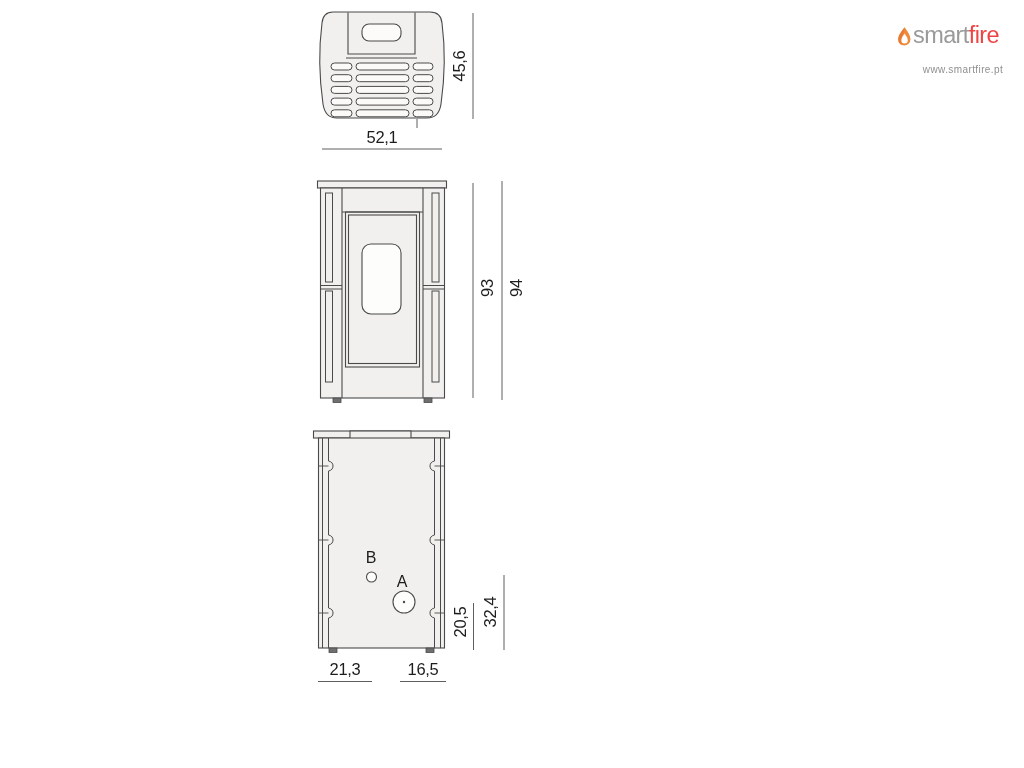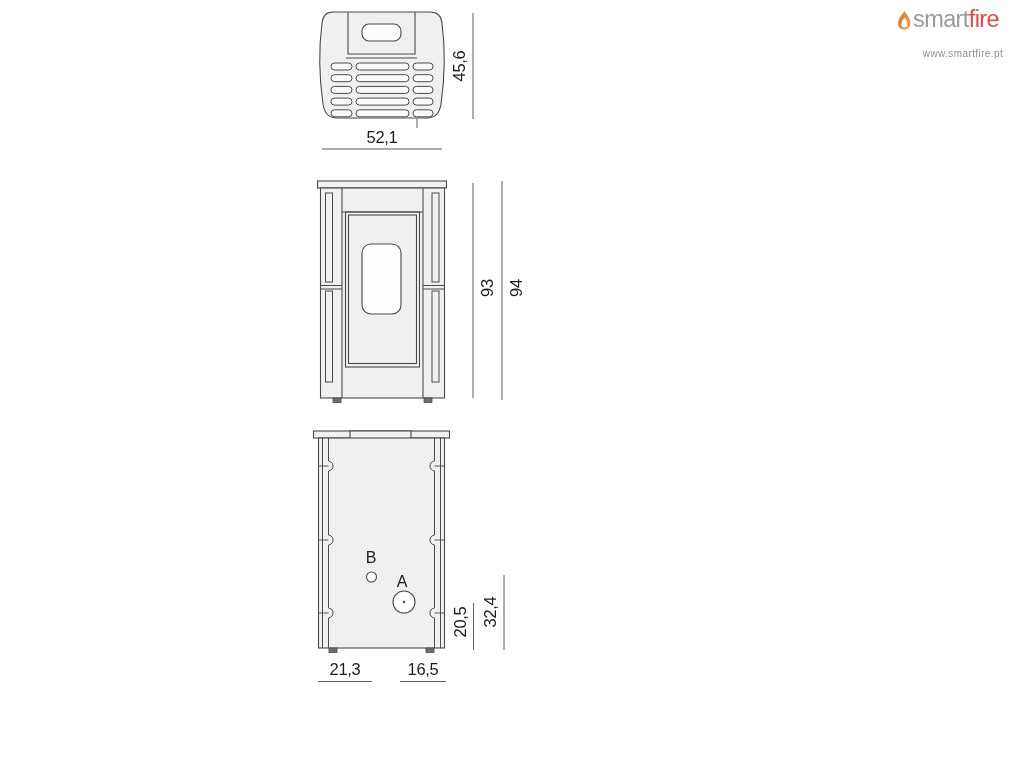--- a/index.html
+++ b/index.html
@@ -2,21 +2,21 @@
 <html><head>
 <meta charset="utf-8">
 <style>
   html,body{margin:0;padding:0;background:#fff;}
   .canvas{position:relative;width:1024px;height:768px;background:#ffffff;overflow:hidden;
           font-family:"Liberation Sans",sans-serif;}
   svg text{font-family:"Liberation Sans",sans-serif;fill:#1d1d1d;}
   .dim-num{font-size:16.5px;letter-spacing:-0.3px;}
   .port-letter{font-size:16px;}
   
-  .logo{position:absolute;top:8px;left:897px;width:118px;line-height:1;}
+  .logo{position:absolute;top:24px;left:897px;width:118px;line-height:1;}
   .logo-row{display:flex;align-items:flex-end;}
   .logo-flame{width:14px;height:21px;margin-right:2px;margin-bottom:1px;}
   .logo-word{font-size:23.5px;font-weight:400;letter-spacing:-0.6px;}
   .logo-url{font-size:10px;letter-spacing:0.4px;text-align:center;margin-top:17px;padding-left:14px;}
 </style>
 </head>
 <body>
 
 <div class="canvas">
 

